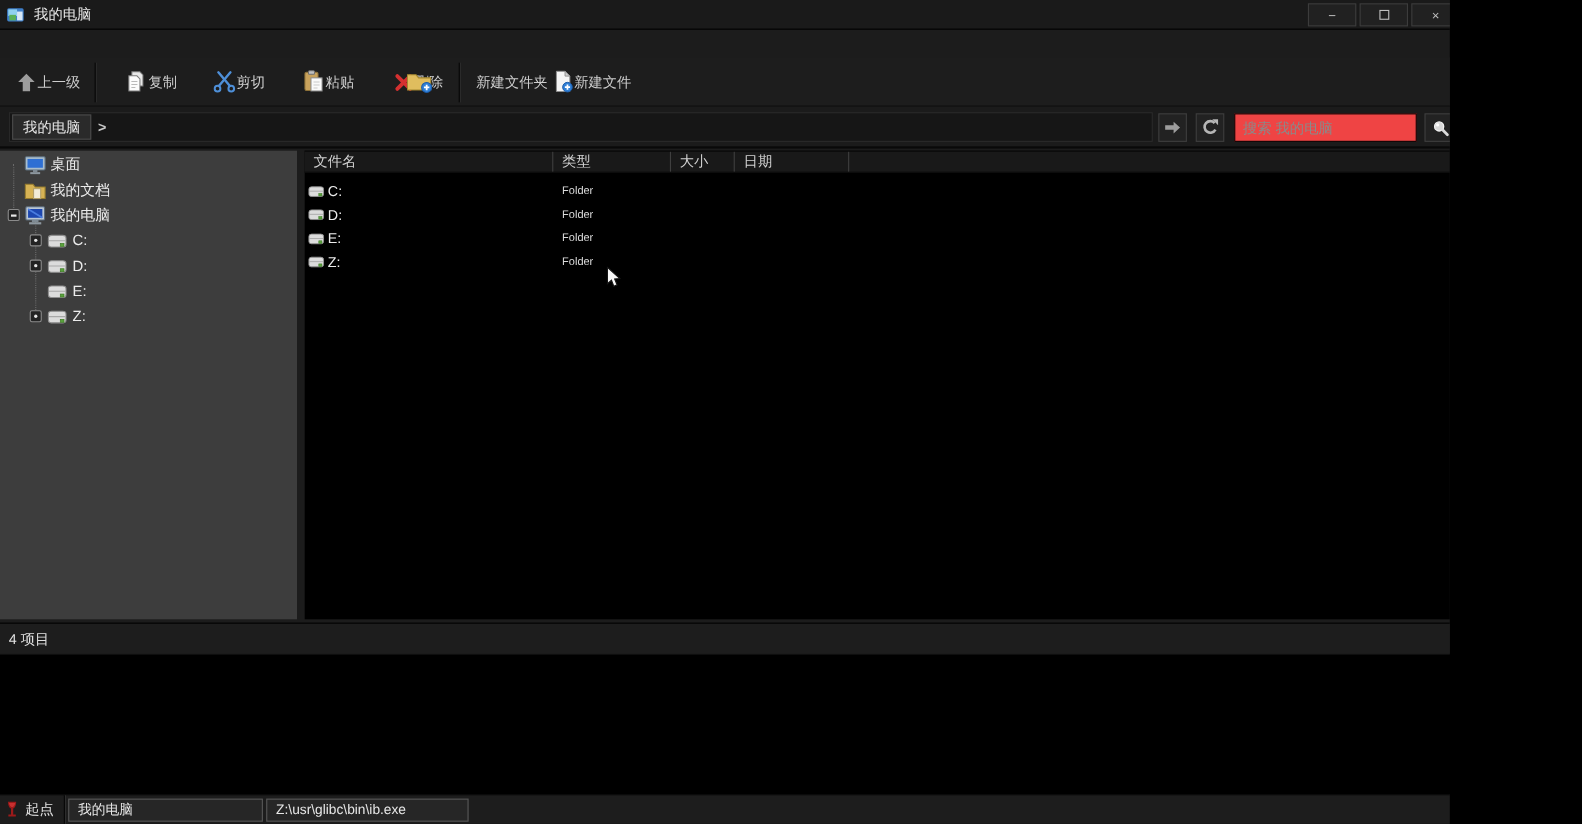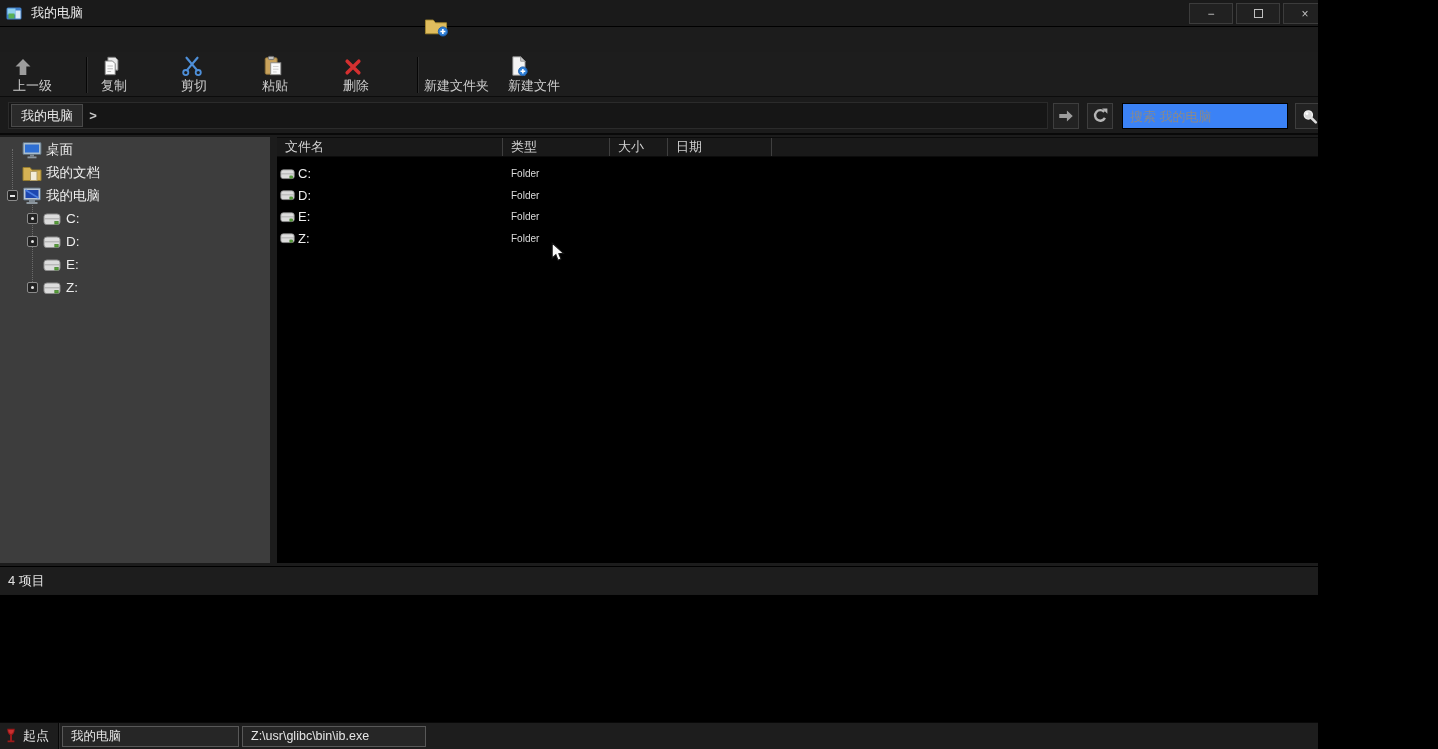--- a/index.html
+++ b/index.html
@@ -23,41 +23,41 @@
 
   
   .menubar { position:absolute; left:0; top:27px; width:100%; height:25px;
     background:#1c1c1c; border-bottom:1px solid #0c0c0c;
     display:flex; align-items:center; padding-left:14px; }
   .menu-item { color:#d8d8d8; font-size:13.5px; margin-right:17px; letter-spacing:1px; }
 
   
   .toolbar { position:absolute; left:0; top:52px; width:100%; height:45px;
     background:#1d1d1d; border-bottom:1px solid #0c0c0c; }
-  .tool-btn { position:absolute; top:3px; height:40px; display:flex; flex-direction:column;
-    align-items:flex-start; justify-content:flex-end; padding-bottom:2px; }
+  .tool-btn { position:absolute; top:3px; height:40px; display:flex; flex-direction:row;
+    align-items:center; justify-content:flex-end; padding-bottom:2px; }
   .tool-btn .ticon { height:22px; display:flex; align-items:flex-end; margin-bottom:1px; }
   .tool-btn .tlabel { color:#cdcdcd; font-size:13px; line-height:15px; white-space:nowrap; }
   .tool-sep { position:absolute; top:5px; width:1px; height:36px; background:#060606;
     box-shadow:1px 0 0 #2d2d2d; }
 
   
   .addressbar { position:absolute; left:0; top:97px; width:100%; height:38px;
     background:#1b1b1b; border-bottom:2px solid #090909; }
   .pathbar { position:absolute; left:8px; top:5px; width:1040px; height:27px;
     background:#161616; border:1px solid #2b2b2b; display:flex; align-items:center; }
   .crumb-btn { margin-left:2px; height:23px; padding:0 9px; background:#2a2a2a;
     border:1px solid #4a4a4a; color:#e8e8e8; font-size:13px;
     display:flex; align-items:center; }
   .crumb-chevron { margin-left:2px; height:23px; width:16px; color:#c8c8c8; font-size:13px;
     font-weight:bold; display:flex; align-items:center; justify-content:center; }
   .icon-btn { position:absolute; top:6px; width:26px; height:26px; background:#222;
     border:1px solid #3e3e3e; display:flex; align-items:center; justify-content:center; }
   .search-input { position:absolute; left:1122px; top:6px; width:166px; height:26px;
-    background:#3b82f6; border:1px solid #000; padding:0 7px; font-size:13px; color:#333;
+    background:#ef4444; border:1px solid #000; padding:0 7px; font-size:13px; color:#333;
     font-family:"Liberation Sans","DejaVu Sans",sans-serif; }
   .search-input::placeholder { color:#8a8a8a; opacity:1; }
 
   
   .tree-panel { position:absolute; left:0; top:137px; width:270px; height:426px; background:#3d3d3d; }
   .list-panel { position:absolute; left:277px; top:137px; width:1053px; height:426px; background:#000000; }
 
   .tree-row { position:absolute; left:0; width:100%; height:19px;
     display:flex; align-items:center; color:#ececec; font-size:13.5px; }
   .tree-row .t-icon { width:20px; height:18px; margin-right:4px; flex:none; }

